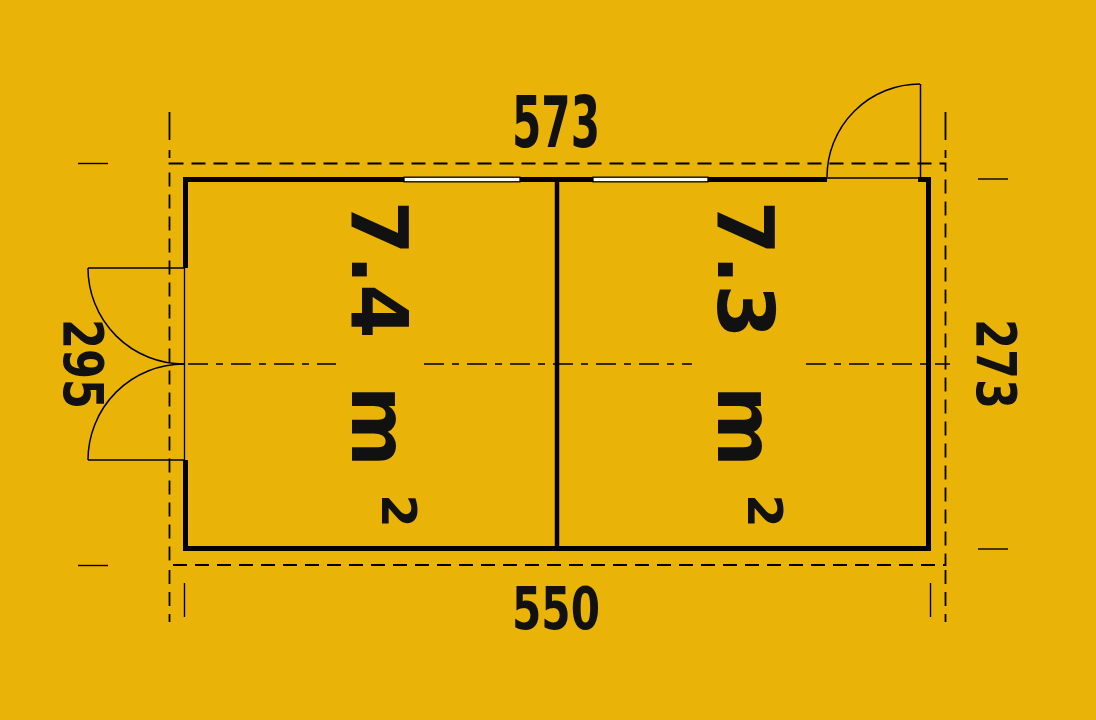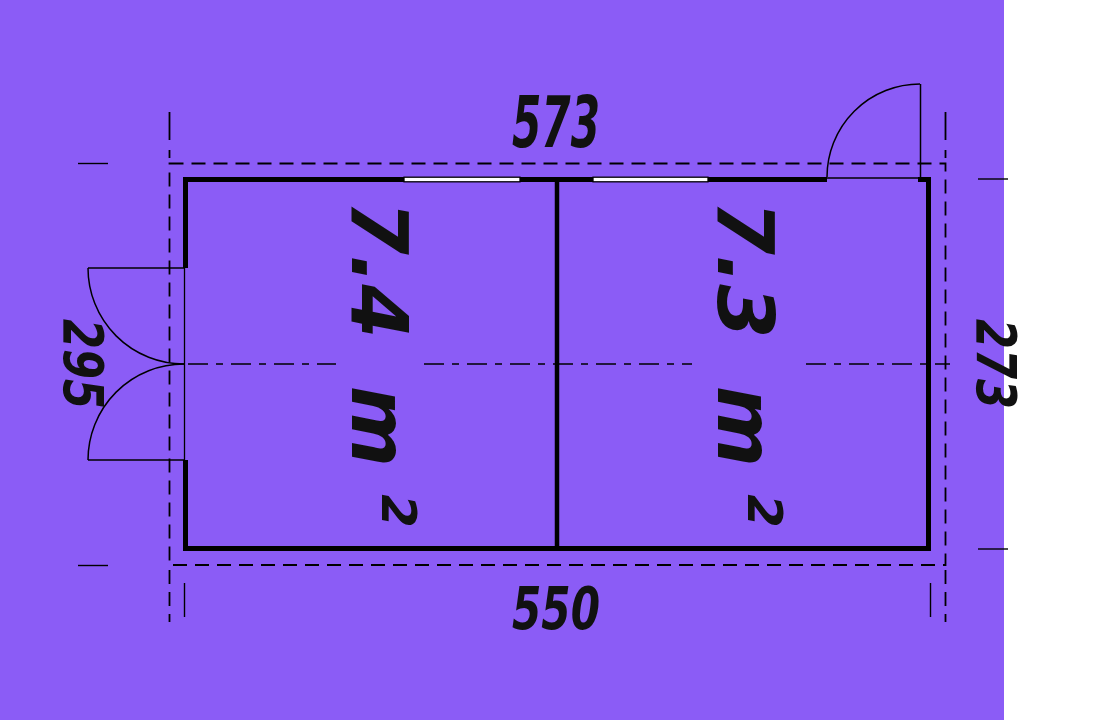--- a/index.html
+++ b/index.html
@@ -5,24 +5,23 @@
   html, body {
     margin: 0;
     padding: 0;
     background: #ffffff;
     width: 1096px;
     height: 720px;
     overflow: hidden;
     font-family: "DejaVu Sans", sans-serif;
   }
   .plan-wrap {
-    width: 1004px;
+    width: 1096px;
     height: 720px;
-    background: #8b5cf6;
-    font-style: italic;
+    background: #eab308;
   }
   svg text {
     fill: #111111;
   }
   .dim-label {
     font-weight: 600;
     letter-spacing: 0px;
   }
   .room-label {
     font-weight: bold;

